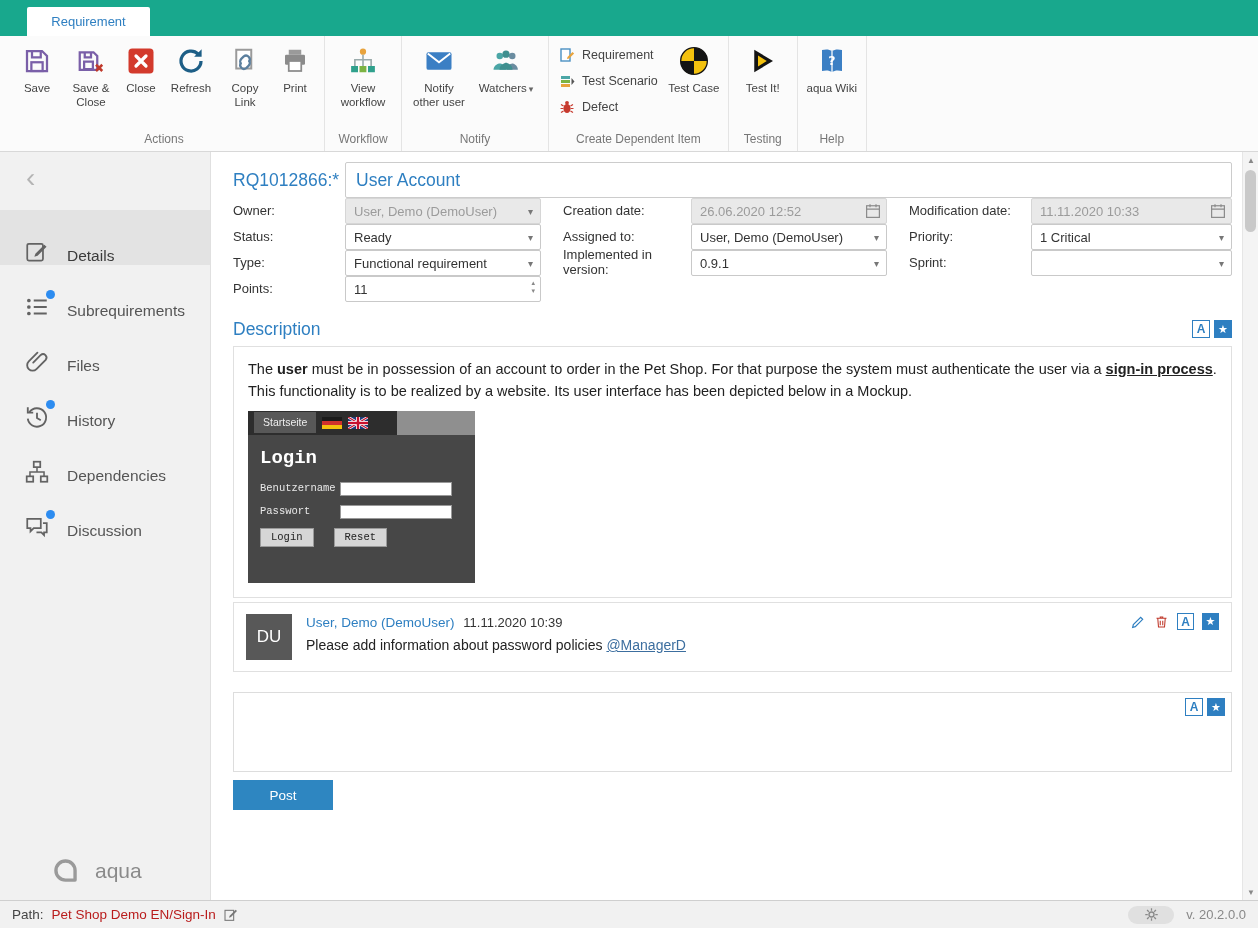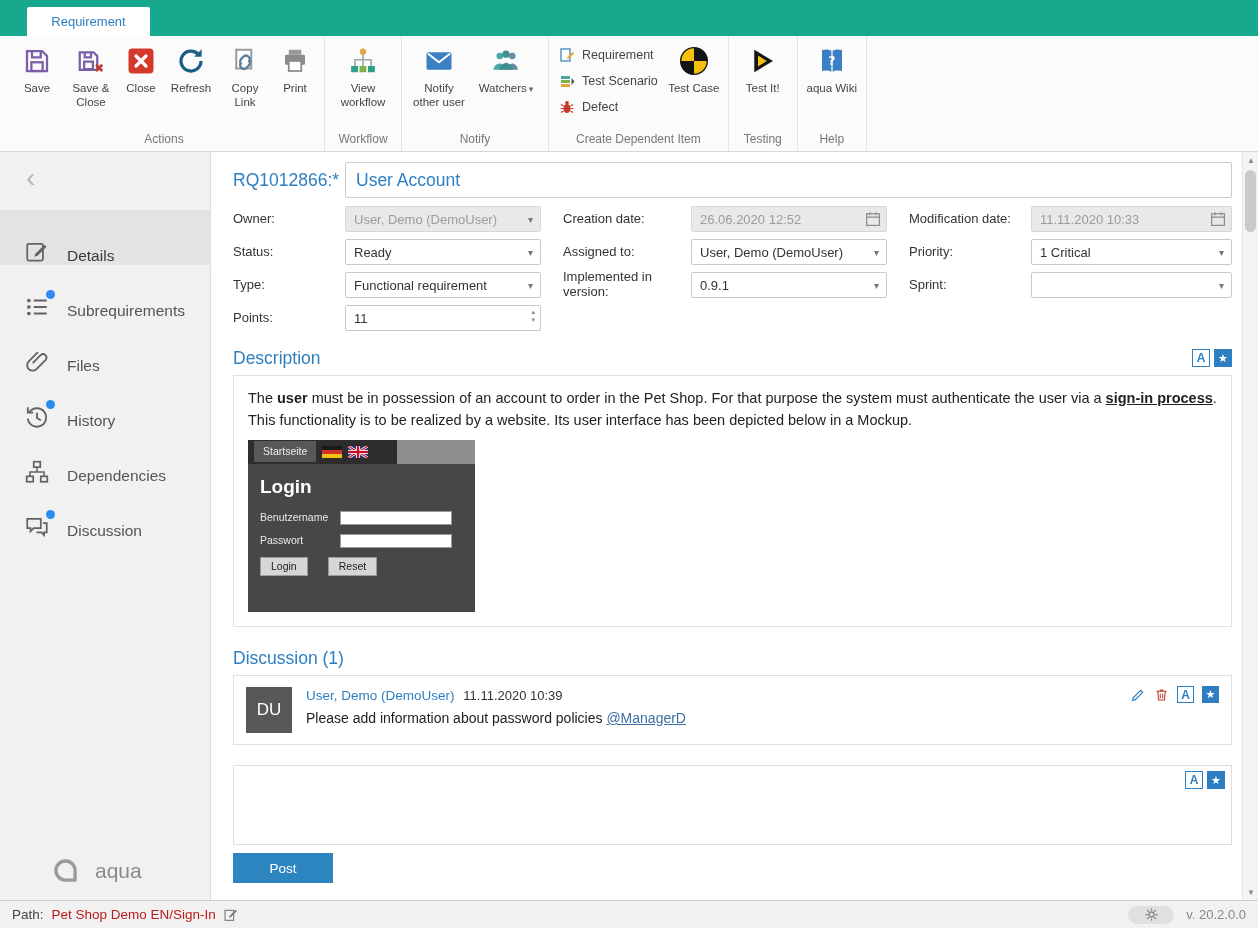--- a/index.html
+++ b/index.html
@@ -37,27 +37,27 @@
               color:#555; font-size:15.5px; cursor:pointer; }
   .nav-item.active { background:#e3e3e3; color:#3a3a3a; }
   .nav-icon { position:relative; width:26px; height:26px; flex:0 0 26px; }
   .dot { position:absolute; top:-4px; right:-5px; width:9px; height:9px; border-radius:50%; background:#2d8cf0; }
   .brand { position:absolute; bottom:16px; left:52px; display:flex; align-items:center; gap:16px;
            color:#8a8a8a; font-size:21px; }
 
   
   .main { position:absolute; top:152px; left:211px; right:16px; bottom:28px; background:#fff;
           padding:10px 10px 0 22px; overflow:hidden; }
-  .title-row { display:flex; align-items:center; height:36px; margin-bottom:8px; }
+  .title-row { display:flex; align-items:center; height:36px; }
   .req-id { width:112px; color:#2e7fc1; font-size:17.5px; }
   .title-input { flex:1; height:36px; border:1px solid #ccc; border-radius:2px; display:flex;
                  align-items:center; padding:0 10px; color:#2e7fc1; font-size:17.5px; background:#fff; }
 
   .fgrid { display:grid; grid-template-columns:112px 218px 128px 218px 122px 1fr;
-           grid-auto-rows:26px; row-gap:7px; align-items:center; margin-bottom:14px; }
+           grid-auto-rows:26px; align-items:center; margin-bottom:14px; }
   .flabel { font-size:13px; color:#333; padding-right:8px; line-height:1.12; }
   .ctrl { position:relative; height:26px; border:1px solid #c9c9c9; border-radius:2px; background:#fff;
           display:flex; align-items:center; padding:0 24px 0 8px; font-size:13px; color:#333;
           width:196px; cursor:pointer; overflow:hidden; white-space:nowrap; }
   .ctrl.full { width:100%;align-items:center; }
   .ctrl.disabled { background:#e9e9e9; color:#9b9b9b; border-color:#d6d6d6; cursor:default; }
   .caret { position:absolute; right:7px; top:50%; transform:translateY(-50%); color:#777; font-size:10px; }
   .cal { position:absolute; right:4px; top:3px; }
   .spin { position:absolute; right:5px; top:2px; display:flex; flex-direction:column; line-height:1.1;
           color:#888; font-size:7px; cursor:pointer; }
@@ -72,21 +72,21 @@
 
   .desc-box { border:1px solid #e0e0e0; height:252px; margin-top:4px; padding:12px 14px;
               font-size:14.5px; color:#222; line-height:1.5; overflow:hidden; }
   .desc-box b.link-like { text-decoration:underline; }
 
   
   .mock { width:227px; height:172px; background:#474747; margin-top:8px; }
   .mock-top { height:24px; background:#2d2d2d; display:flex; align-items:center; gap:6px; padding-left:6px; position:relative; }
   .mock-tab { background:#585858; color:#eee; font-size:10.5px; padding:3px 9px; }
   .mock-corner { margin-left:auto; width:78px; height:100%; background:#8f8f8f; }
-  .mock-body { padding:6px 12px; }
+  .mock-body { padding:6px 12px;font-family:Liberation Mono, monospace; }
   .mock-title { color:#fff; font-size:19px; font-weight:bold; margin:3px 0 9px; }
   .mock-row { display:flex; align-items:center; margin-bottom:7px; }
   .mock-label { color:#e8e8e8; font-size:10.5px; width:80px; }
   .mock-input { width:112px; height:14px; background:#fff; border:1px solid #999; }
   .mock-btns { display:flex; margin-top:8px; }
   .mock-btn { background:#d6d6d6; border:1px solid #9a9a9a; color:#222; font-size:10.5px; padding:1px 10px; cursor:default; }
   .mock-btn + .mock-btn { margin-left:20px; }
 
   .disc-head { margin-top:18px; }
   .comment { border:1px solid #e0e0e0; margin-top:4px; padding:11px 12px; display:flex; gap:14px;
@@ -549,23 +549,20 @@
           </div>
           <div class="mock-btns">
             <span class="mock-btn">Login</span>
             <span class="mock-btn">Reset</span>
           </div>
         </div>
       </div>
     </div>
 
     
-    <div class="sec-head disc-head">
-      <span class="sec-title">Discussion (1)</span>
-    </div>
 
     <div class="comment">
       <div class="avatar">DU</div>
       <div class="c-body">
         <div class="c-head">
           <span class="c-author">User, Demo (DemoUser)</span>
           <span class="c-time">11.11.2020 10:39</span>
         </div>
         <div class="c-text"><span>Please add information about password policies </span><span class="mention">@ManagerD</span></div>
       </div>

